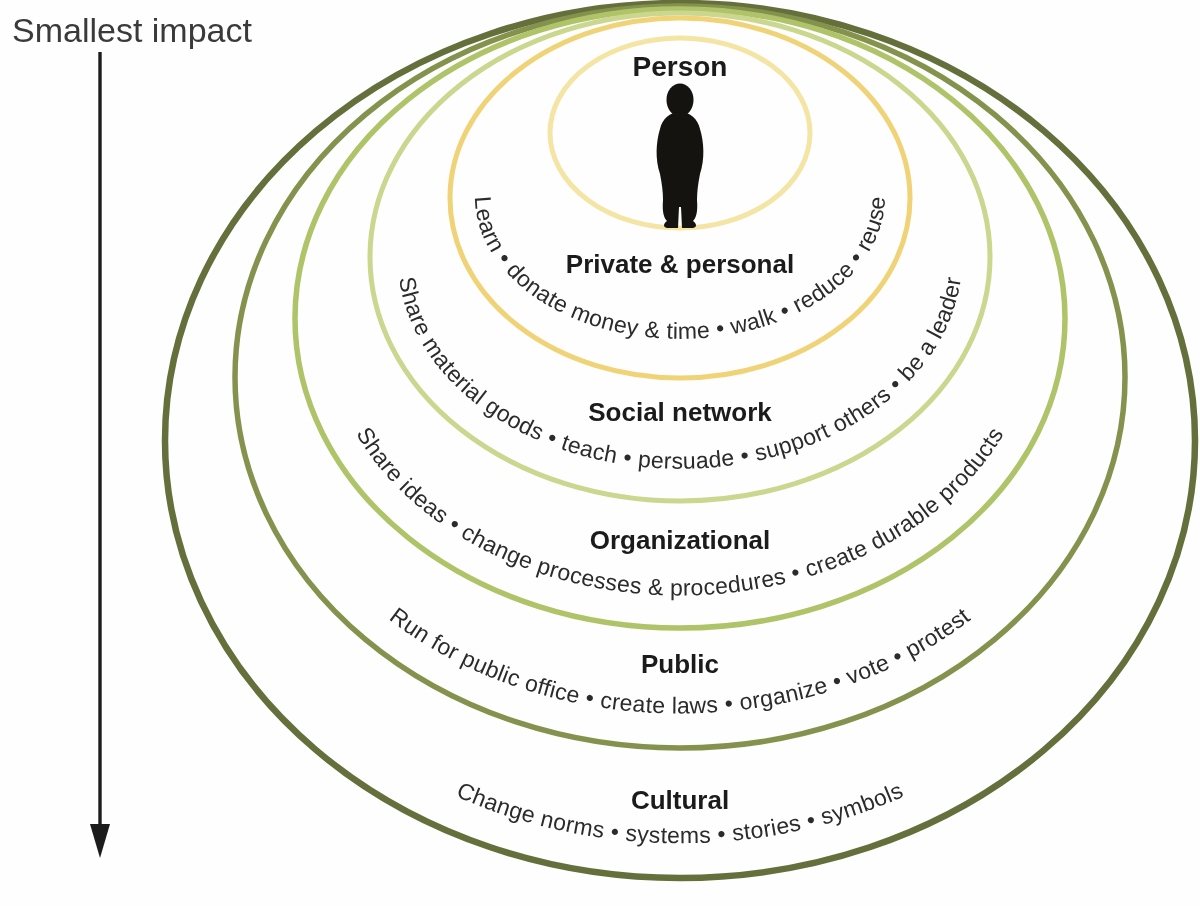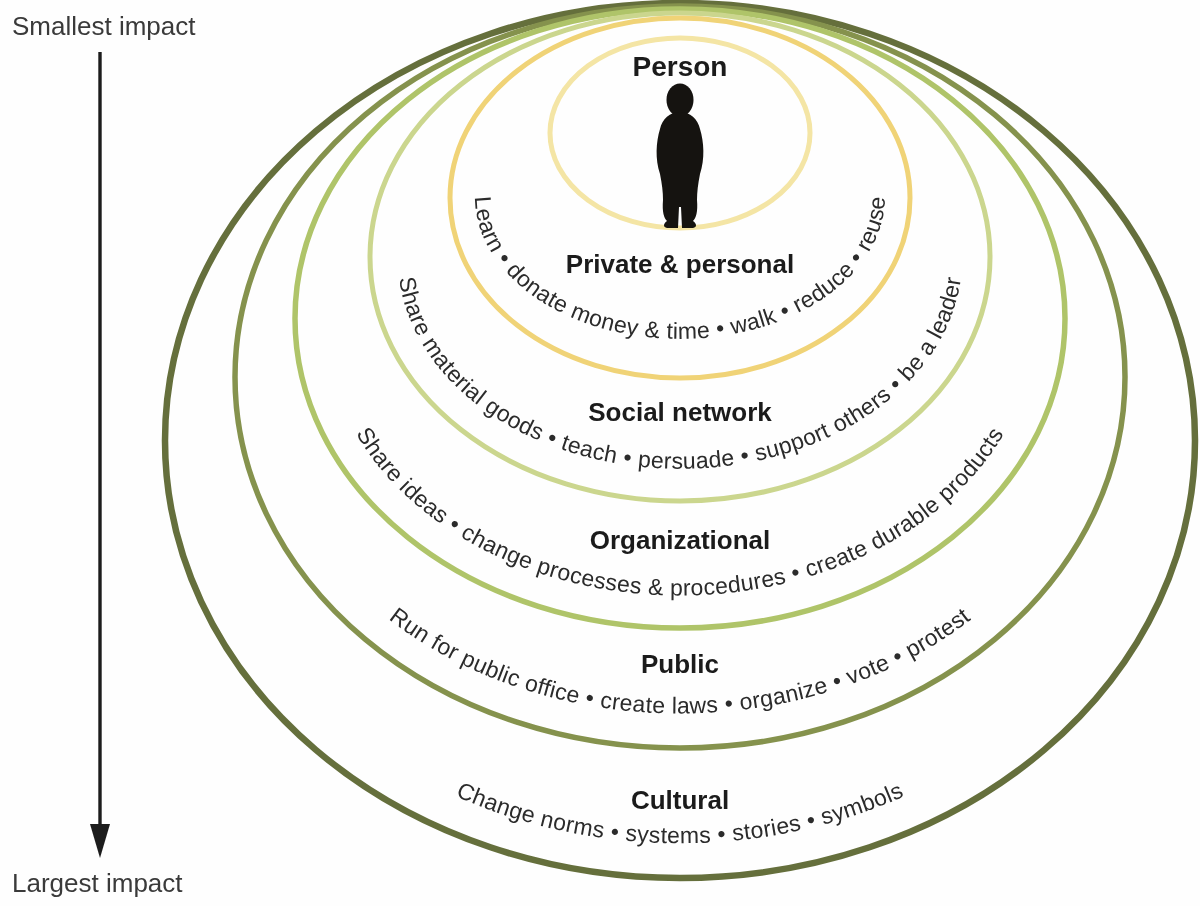--- a/index.html
+++ b/index.html
@@ -11,21 +11,21 @@
     position: relative;
     width: 1200px;
     height: 906px;
     background: #fefefe;
     font-family: "Liberation Sans", sans-serif;
     overflow: hidden;
   }
   .impact-label {
     position: absolute;
     left: 12px;
-    font-size: 26px;
+    font-size: 34px;
     font-weight: 400;
     color: #3a3a3a;
     letter-spacing: 0px;
     white-space: nowrap;
   }
   .impact-label.top { top: 11px; }
   .impact-label.bottom { top: 868px; }
 
   svg { position: absolute; top: 0; left: 0; }
 
@@ -55,21 +55,20 @@
   }
   .arrow-line { stroke-width: 3.4; fill: none; }
 </style>
 </head>
 <body>
 
 <div class="stage">
 
   <div class="impact-label top">Smallest impact</div>
 
-  <div class="impact-label bottom">Largest impact</div>
 
   <svg width="1200" height="906" viewBox="0 0 1200 906">
 
     <defs>
       <path id="arc-private" d="M 487 149 A 205 142 0 1 0 873 149"></path>
       <path id="arc-social" d="M 415 187 A 282 210 0 1 0 945 187"></path>
       <path id="arc-org" d="M 346 224 A 356 276 0 1 0 1014 224"></path>
       <path id="arc-public" d="M 285 262 A 420 337 0 1 0 1075 262"></path>
       <path id="arc-cultural" d="M 231 302 A 478 403 0 1 0 1129 302"></path>
     </defs>

